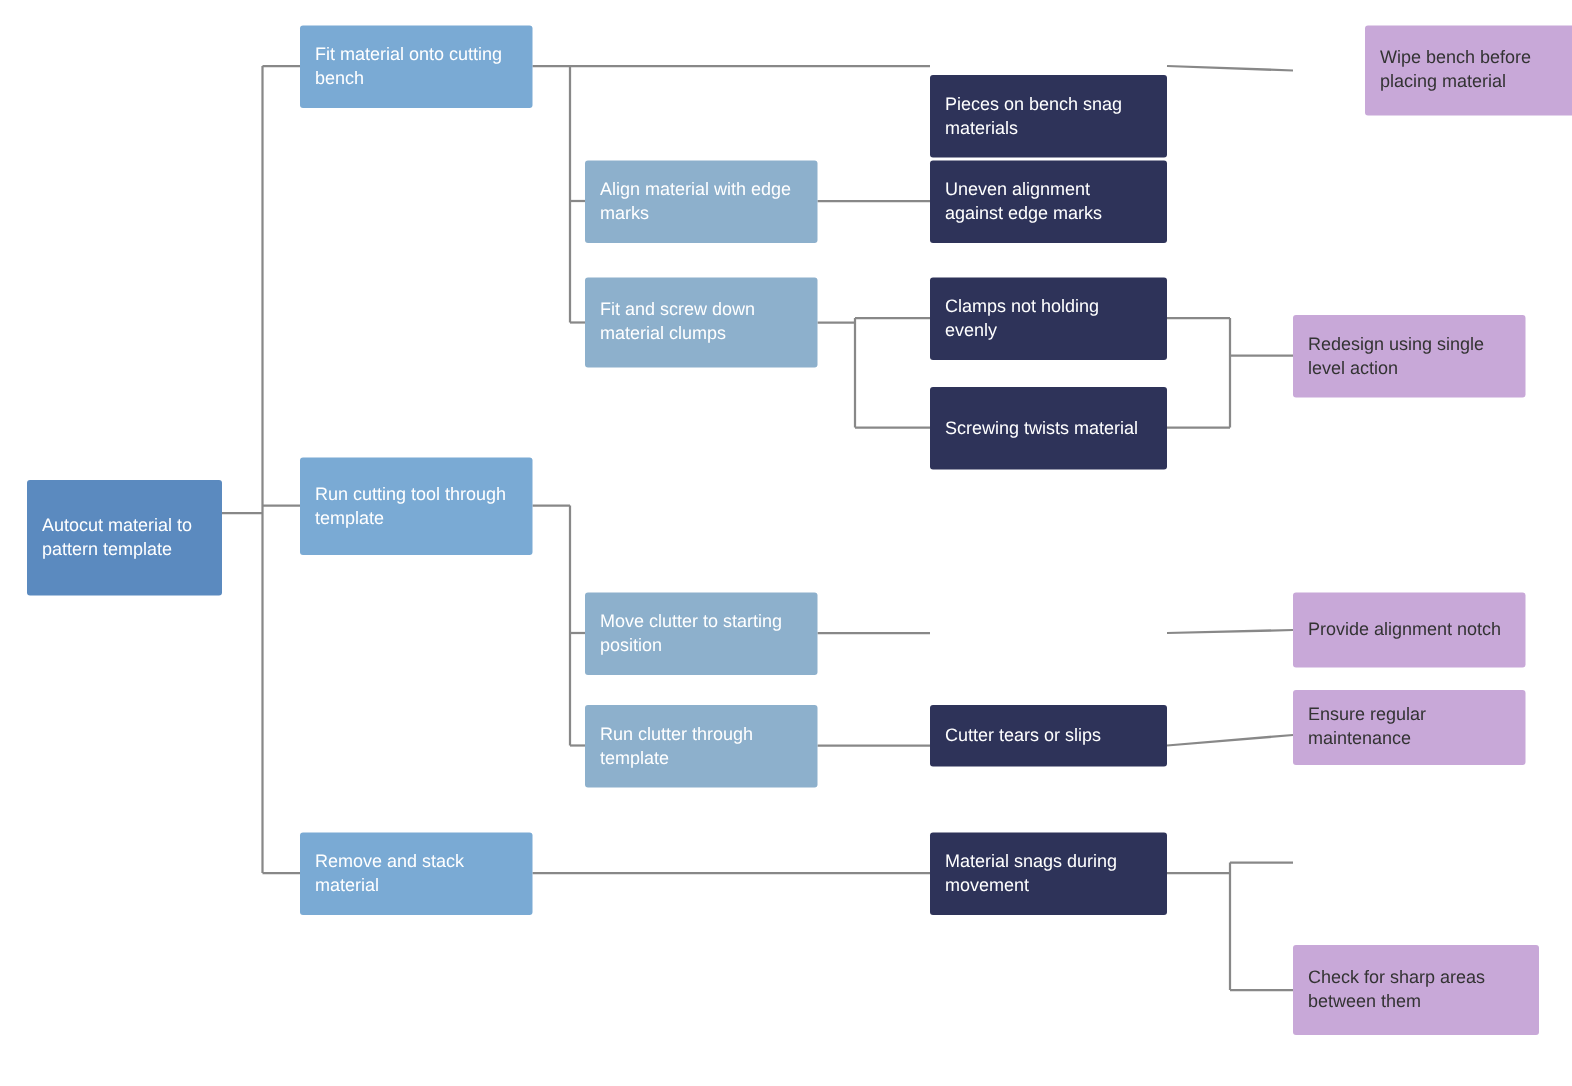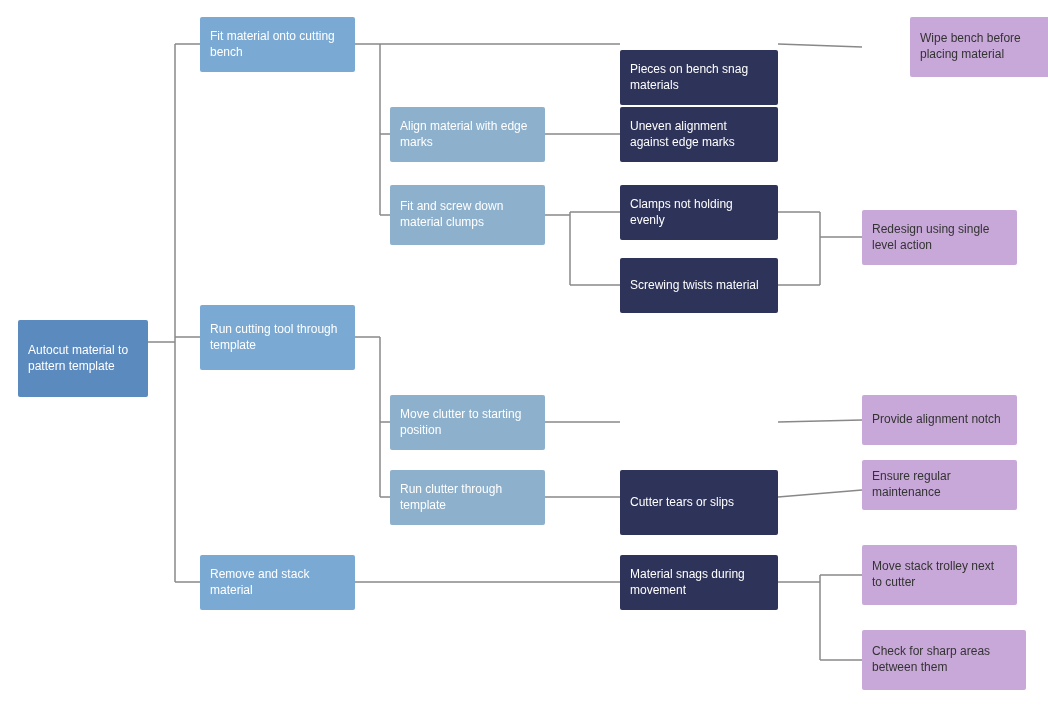--- a/index.html
+++ b/index.html
@@ -147,38 +147,35 @@
   </div>
   <div class="node problem" style="left:620px; top:107px; width:158px; height:55px;">
     <span>Uneven alignment against edge marks</span>
   </div>
   <div class="node problem" style="left:620px; top:185px; width:158px; height:55px;">
     <span>Clamps not holding evenly</span>
   </div>
   <div class="node problem" style="left:620px; top:258px; width:158px; height:55px;">
     <span>Screwing twists material</span>
   </div>
-  <div class="node problem" style="left:620px; top:470px; width:158px; height:65px;">
+  <div class="node problem" style="left:620px; top:470px; width:158px; height:41px;">
     <span>Cutter tears or slips</span>
   </div>
   <div class="node problem" style="left:620px; top:555px; width:158px; height:55px;">
     <span>Material snags during movement</span>
   </div>
 
   <div class="node solution" style="left:862px; top:17px; width:155px; height:60px;margin-left:48px;">
     <span>Wipe bench before placing material</span>
   </div>
   <div class="node solution" style="left:862px; top:210px; width:155px; height:55px;">
     <span>Redesign using single level action</span>
   </div>
   <div class="node solution" style="left:862px; top:395px; width:155px; height:50px;">
     <span>Provide alignment notch</span>
   </div>
   <div class="node solution" style="left:862px; top:460px; width:155px; height:50px;">
     <span>Ensure regular maintenance</span>
   </div>
-  <div class="node solution" style="left:862px; top:545px; width:155px; height:60px;">
-    <span>Move stack trolley next to cutter</span>
-  </div>
   <div class="node solution" style="left:862px; top:630px; width:164px; height:60px;">
     <span>Check for sharp areas between them</span>
   </div>
 </div>
 
 </body></html>

